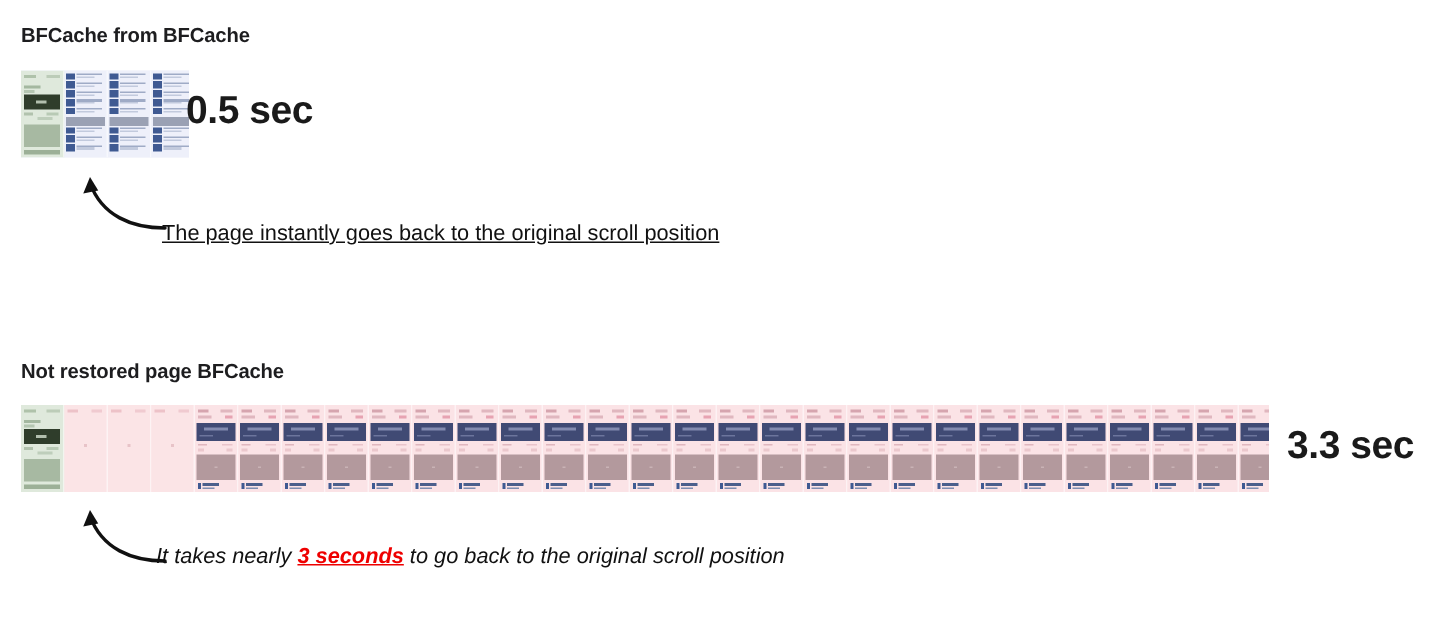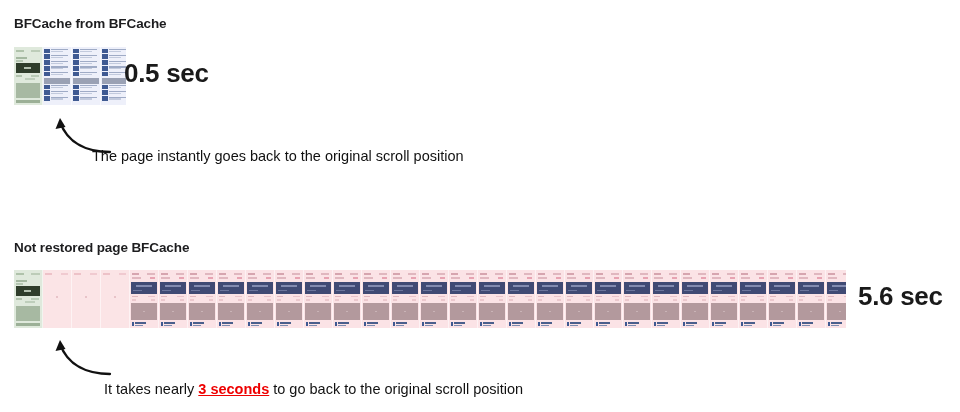--- a/index.html
+++ b/index.html
@@ -262,21 +262,21 @@
       </div>
     </div>
 
   <div class="timelabel" style="left:124px; top:58px;">0.5 sec</div>
 
   <svg class="arrow" style="left:48px; top:108px;" width="64" height="50" viewBox="0 0 64 50">
     <path d="M62 44 C 40 44, 20 36, 12 14" stroke="#111" stroke-width="2.3" fill="none" stroke-linecap="round"></path>
     <path d="M12 10 L 7.5 21 L 17.5 19 Z" fill="#111"></path>
   </svg>
 
-  <div class="caption" style="left:92px; top:148px;">
+  <div class="caption" style="left:108px; top:148px;text-decoration:underline;">
     <span>The page instantly goes back to the original scroll position</span>
   </div>
 </div>
 
 <div class="section">
 
   <div class="heading" style="left:14px; top:240px;">Not restored page BFCache</div>
 
   <div class="filmstrip" id="strip-long" style="left:14px; top:270px; width:832px; height:58px; background:#fbe3e6;">
       <div class="frame fr-green" style="width: 28px;">
@@ -751,23 +751,23 @@
         <div class="s2"></div>
         <div class="s3"></div>
         <div class="mauve"></div>
         <div class="mauve-d"></div>
         <div class="b-sq"></div>
         <div class="b-l1"></div>
         <div class="b-l2"></div>
       </div>
     </div>
 
-  <div class="timelabel" style="left:858px; top:281px;">5.6 sec</div>
+  <div class="timelabel" style="left:858px; top:281px;">3.3 sec</div>
 
   <svg class="arrow" style="left:48px; top:330px;" width="64" height="50" viewBox="0 0 64 50">
     <path d="M62 44 C 40 44, 20 36, 12 14" stroke="#111" stroke-width="2.3" fill="none" stroke-linecap="round"></path>
     <path d="M12 10 L 7.5 21 L 17.5 19 Z" fill="#111"></path>
   </svg>
 
-  <div class="caption" style="left:104px; top:381px;">
+  <div class="caption" style="left:104px; top:363px;font-style:italic;">
     <span>It takes nearly </span><span class="hl">3 seconds</span><span> to go back to the original scroll position</span>
   </div>
 </div>
 
 </body></html>

